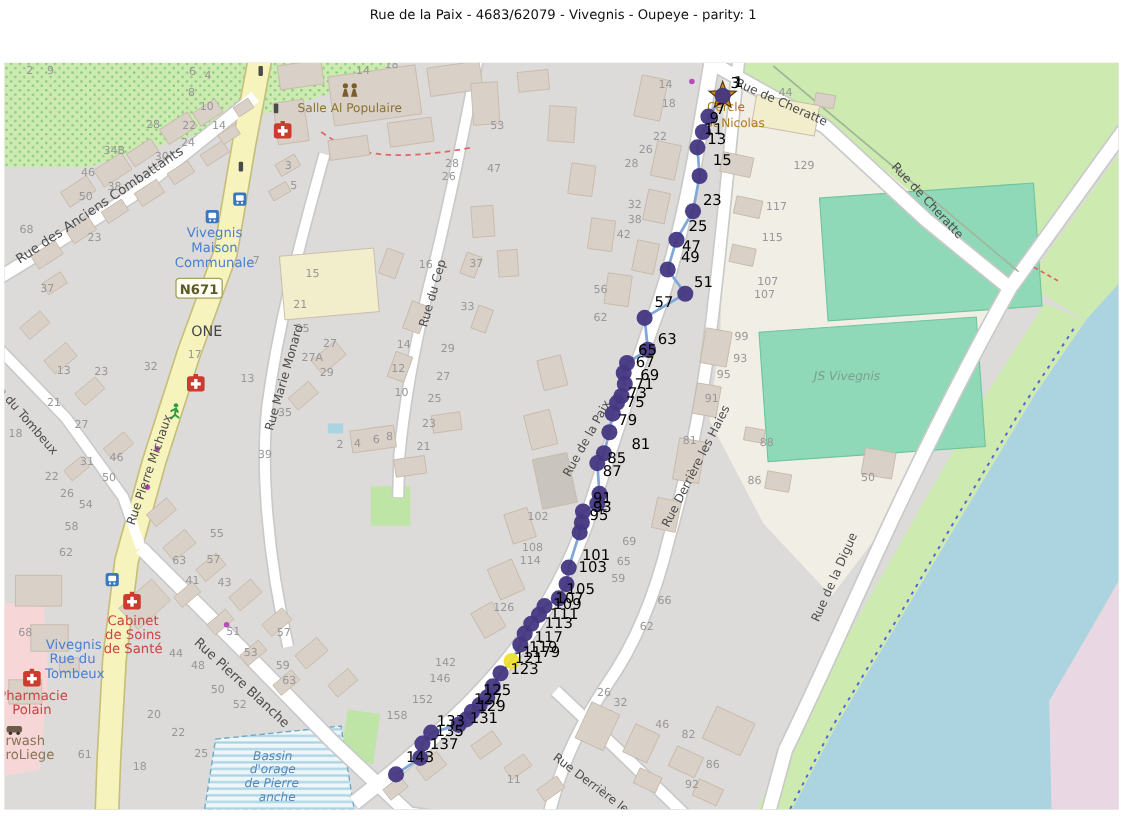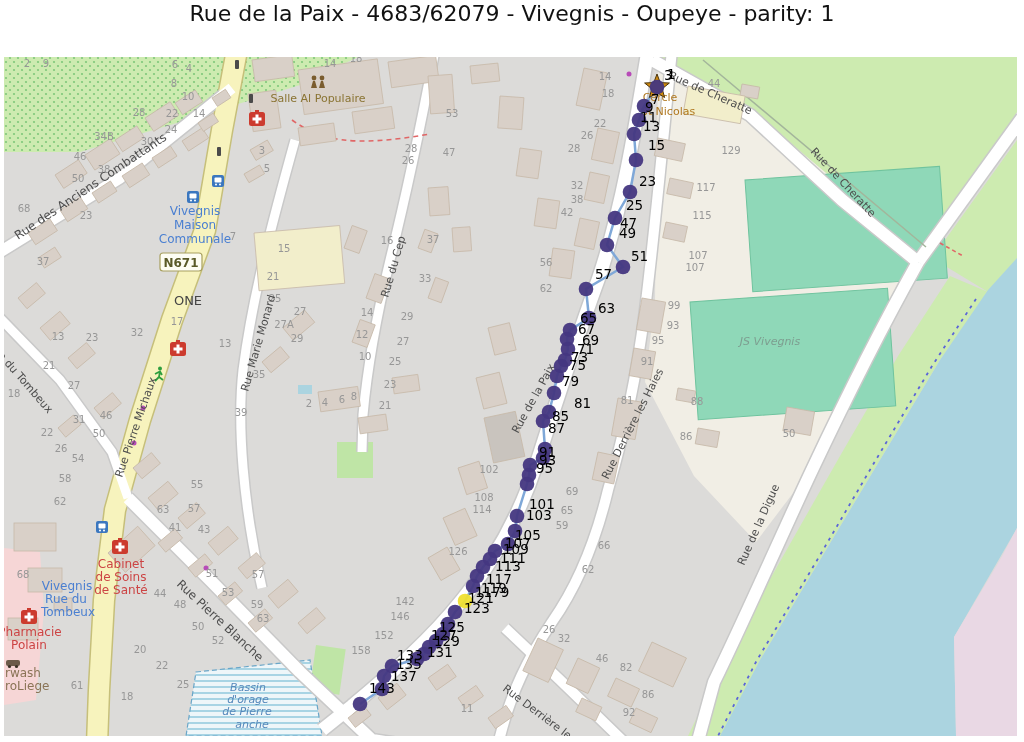--- a/index.html
+++ b/index.html
@@ -1,19 +1,19 @@
 <!DOCTYPE html>
 <html><head>
 <meta charset="utf-8">
 <style>
   html,body{margin:0;padding:0;background:#fff;}
   body{width:1024px;height:742px;position:relative;overflow:hidden;
        font-family:"DejaVu Sans","Liberation Sans",sans-serif;}
   .title{position:absolute;top:2px;left:0;width:1024px;text-align:center;
-         color:#111;font-size:22px;line-height:23px;}
+         color:#111;font-size:12px;line-height:23px;}
   .map{position:absolute;left:4px;top:57px;width:1013px;height:679px;
        background:#dcdbd9;overflow:hidden;}
   .map svg{display:block;}
   .attrib{position:absolute;left:3px;bottom:3px;font-size:16.5px;color:#000;
           text-shadow:0 0 3px #fff,0 0 3px #fff;}
   text{user-select:none;}
 </style>
 </head>
 <body>
 

